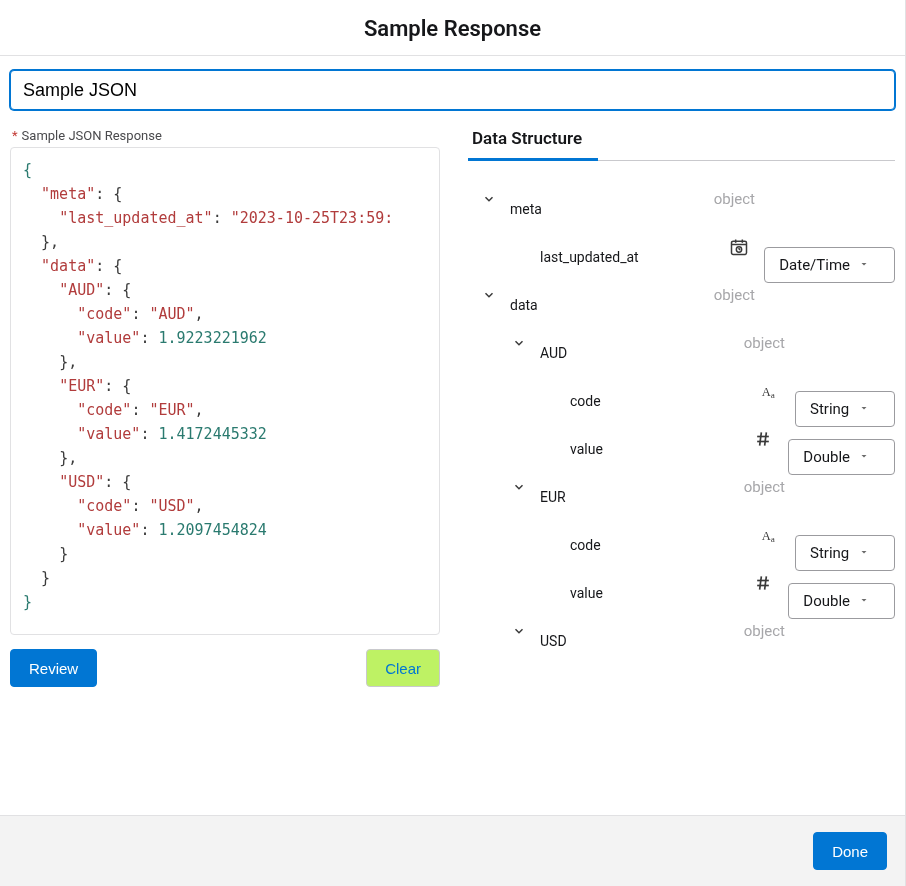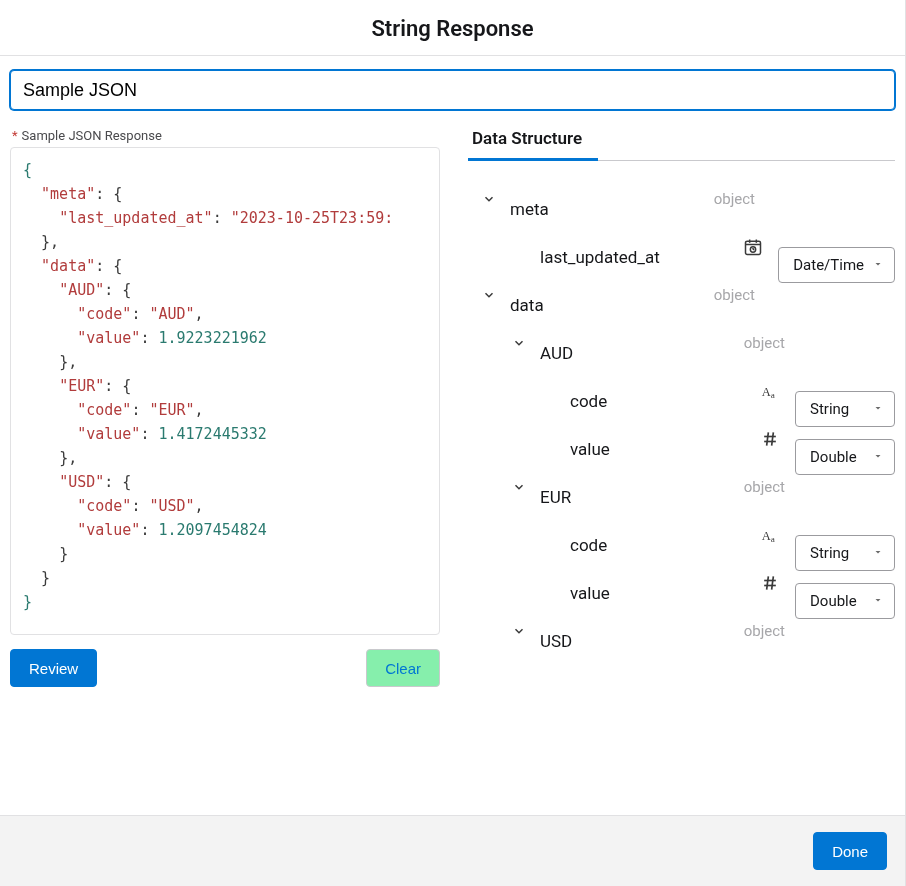--- a/index.html
+++ b/index.html
@@ -57,64 +57,64 @@
   .tok-str{color:var(--json-str);}
   .tok-num{color:var(--json-num);}
   .tok-punc{color:#3a3a3a;}
   
   .btnrow{display:flex;justify-content:space-between;margin-top:14px;}
   .btn{
     height:38px;border-radius:4px;padding:16px 18px;font-size:15px;cursor:pointer;
     display:inline-flex;align-items:center;justify-content:center;
   }
   .btn-primary{background:var(--blue);color:#fff;border:1px solid var(--blue);}
-  .btn-outline{background:#86efac;color:var(--blue);border:1px solid var(--border);}
+  .btn-outline{background:#bef264;color:var(--blue);border:1px solid var(--border);}
   
   .ds-header{font-size:17px;font-weight:600;padding:0 0 12px 4px;}
   .ds-tabs{position:relative;border-bottom:1px solid var(--border);margin-bottom:14px;}
   .ds-tabs .ind{position:absolute;left:0;bottom:-1px;width:130px;height:3px;background:var(--blue);}
   .tree{}
   .row{
     display:flex;align-items:center;height:48px;gap:12px;
   }
   .chev{
     width:18px;height:18px;flex:none;color:#3a3a3a;
     display:inline-flex;align-items:center;justify-content:center;cursor:pointer;
   }
   .chev svg{width:14px;height:14px;}
-  .node-name{font-size:17px;margin-top:20px;}
+  .node-name{font-size:14px;margin-top:20px;}
   .type-obj{color:var(--muted2);font-size:15px;margin-left:auto;margin-right:110px;}
   .type-obj.wide{margin-right:140px;}
   .type-icon{
     width:26px;height:26px;color:#3a3a3a;flex:none;margin-left:auto;
     display:inline-flex;align-items:center;justify-content:center;
   }
   .type-icon svg{width:20px;height:20px;}
   .type-select{
     height:36px;border:1px solid #9b9b9f;border-radius:4px;
-    display:flex;align-items:center;gap:8px;padding:0 10px 0 14px;
+    display:flex;align-items:center;gap:8px;padding:0 24px 0 14px;
     font-size:15px;cursor:pointer;min-width:100px;margin-top:36px;
   }
   .type-select .caret{margin-left:auto;}
   .caret svg{width:12px;height:12px;color:#6a6a6a;}
   
   .ind0{padding-left:12px;}
   .ind1{padding-left:42px;}
   .ind2{padding-left:72px;}
   .spacer-indent{display:inline-block;}
   
   .dlg-footer{
     border-top:1px solid var(--border-light);background:var(--bg-footer);
     padding:16px 18px;display:flex;justify-content:flex-end;
   }
 </style>
 </head>
 <body>
 
-<div class="dlg-header">String Response</div>
+<div class="dlg-header">Sample Response</div>
 
 <div class="dlg-body">
 
 
   <input class="text-input" type="text" value="Sample JSON" style="">
 
   <div class="cols">
 
     <div class="col-left">
       <div class="fld-label">

